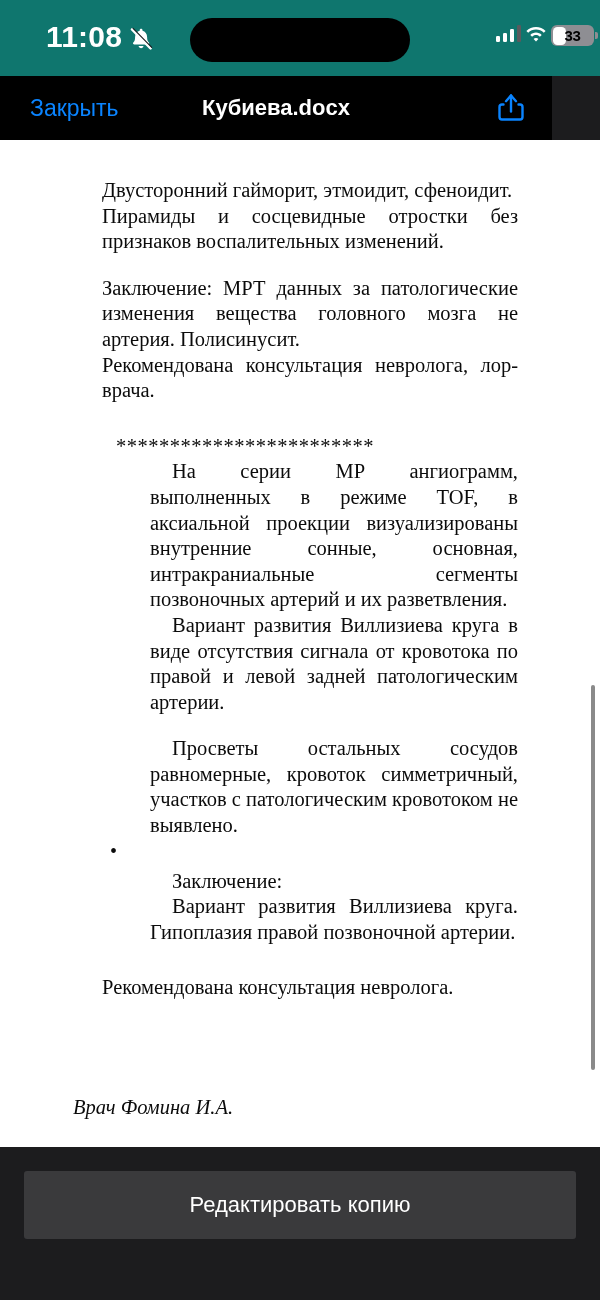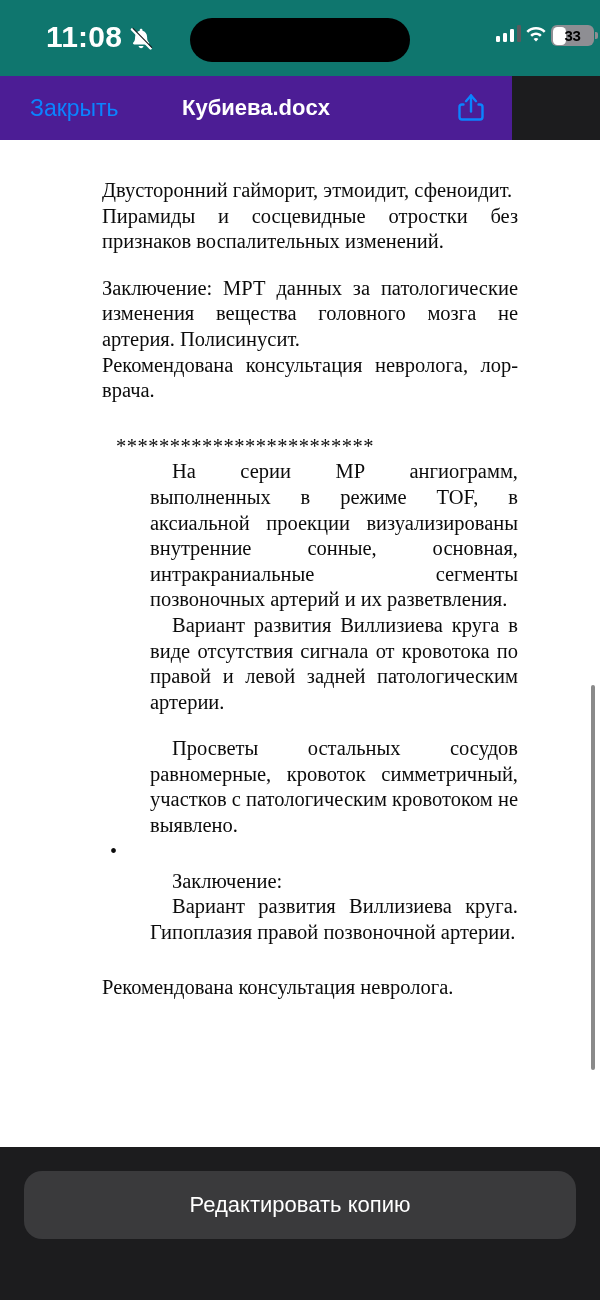--- a/index.html
+++ b/index.html
@@ -48,22 +48,22 @@
     position:absolute; right:-4px; top:7px; width:3px; height:7px;
     background:#8e8e93; border-radius:0 2px 2px 0;
   }
   .battery .pct{
     position:relative; z-index:2; width:100%; text-align:center;
     font-size:15px; font-weight:700; color:#000; letter-spacing:-.3px;
   }
 
   
   .nav-bar{
-    position:absolute; top:76px; left:0; width:512px; height:64px;
-    background:#4c1d95;
+    position:absolute; top:76px; left:0; width:552px; height:64px;
+    background:#000000;
   }
   .nav-close{
     position:absolute; left:30px; top:50%; transform:translateY(-50%);
     color:#0a84ff; font-size:23px; background:none; border:none;
     font-family:"Liberation Sans", sans-serif; cursor:pointer; padding:0;
   }
   .nav-title{
     position:absolute; left:50%; top:50%; transform:translate(-50%,-50%);
     color:#fff; font-size:22px; font-weight:700; white-space:nowrap;
   }
@@ -122,21 +122,21 @@
   }
 
   
   .bottom-bar{
     position:absolute; left:0; bottom:0; width:600px; height:153px;
     background:#1c1c1e;
   }
   .edit-copy-btn{
     position:absolute; left:24px; top:24px;
     width:552px; height:68px;
-    background:#3a3a3c; border:none; border-radius:18px;
+    background:#3a3a3c; border:none; border-radius:3px;
     color:#fff; font-size:22px;
     font-family:"Liberation Sans", sans-serif;
     cursor:pointer;
   }
 </style>
 </head>
 <body>
 
 <div class="status-bar">
   <span class="status-time">11:08</span>
@@ -206,20 +206,21 @@
     <p class="bullet-item">
       <span class="dot">•</span>
     </p>
 
     <p class="p-indent p-gap-lg"><b>Заключение</b><span>:</span></p>
 
     <p class="p-indent">Вариант развития Виллизиева круга. Гипоплазия правой позвоночной артерии.</p>
 
     <p class="p-gap-lg"><b>Рекомендована</b><span> консультация невролога.</span></p>
 
+    <p class="signature">Врач  Фомина И.А.</p>
   </div>
 
   <div class="scroll-indicator"></div>
 </div>
 
 <div class="bottom-bar">
   <button class="edit-copy-btn">Редактировать копию</button>
 </div>
 
 </body></html>

